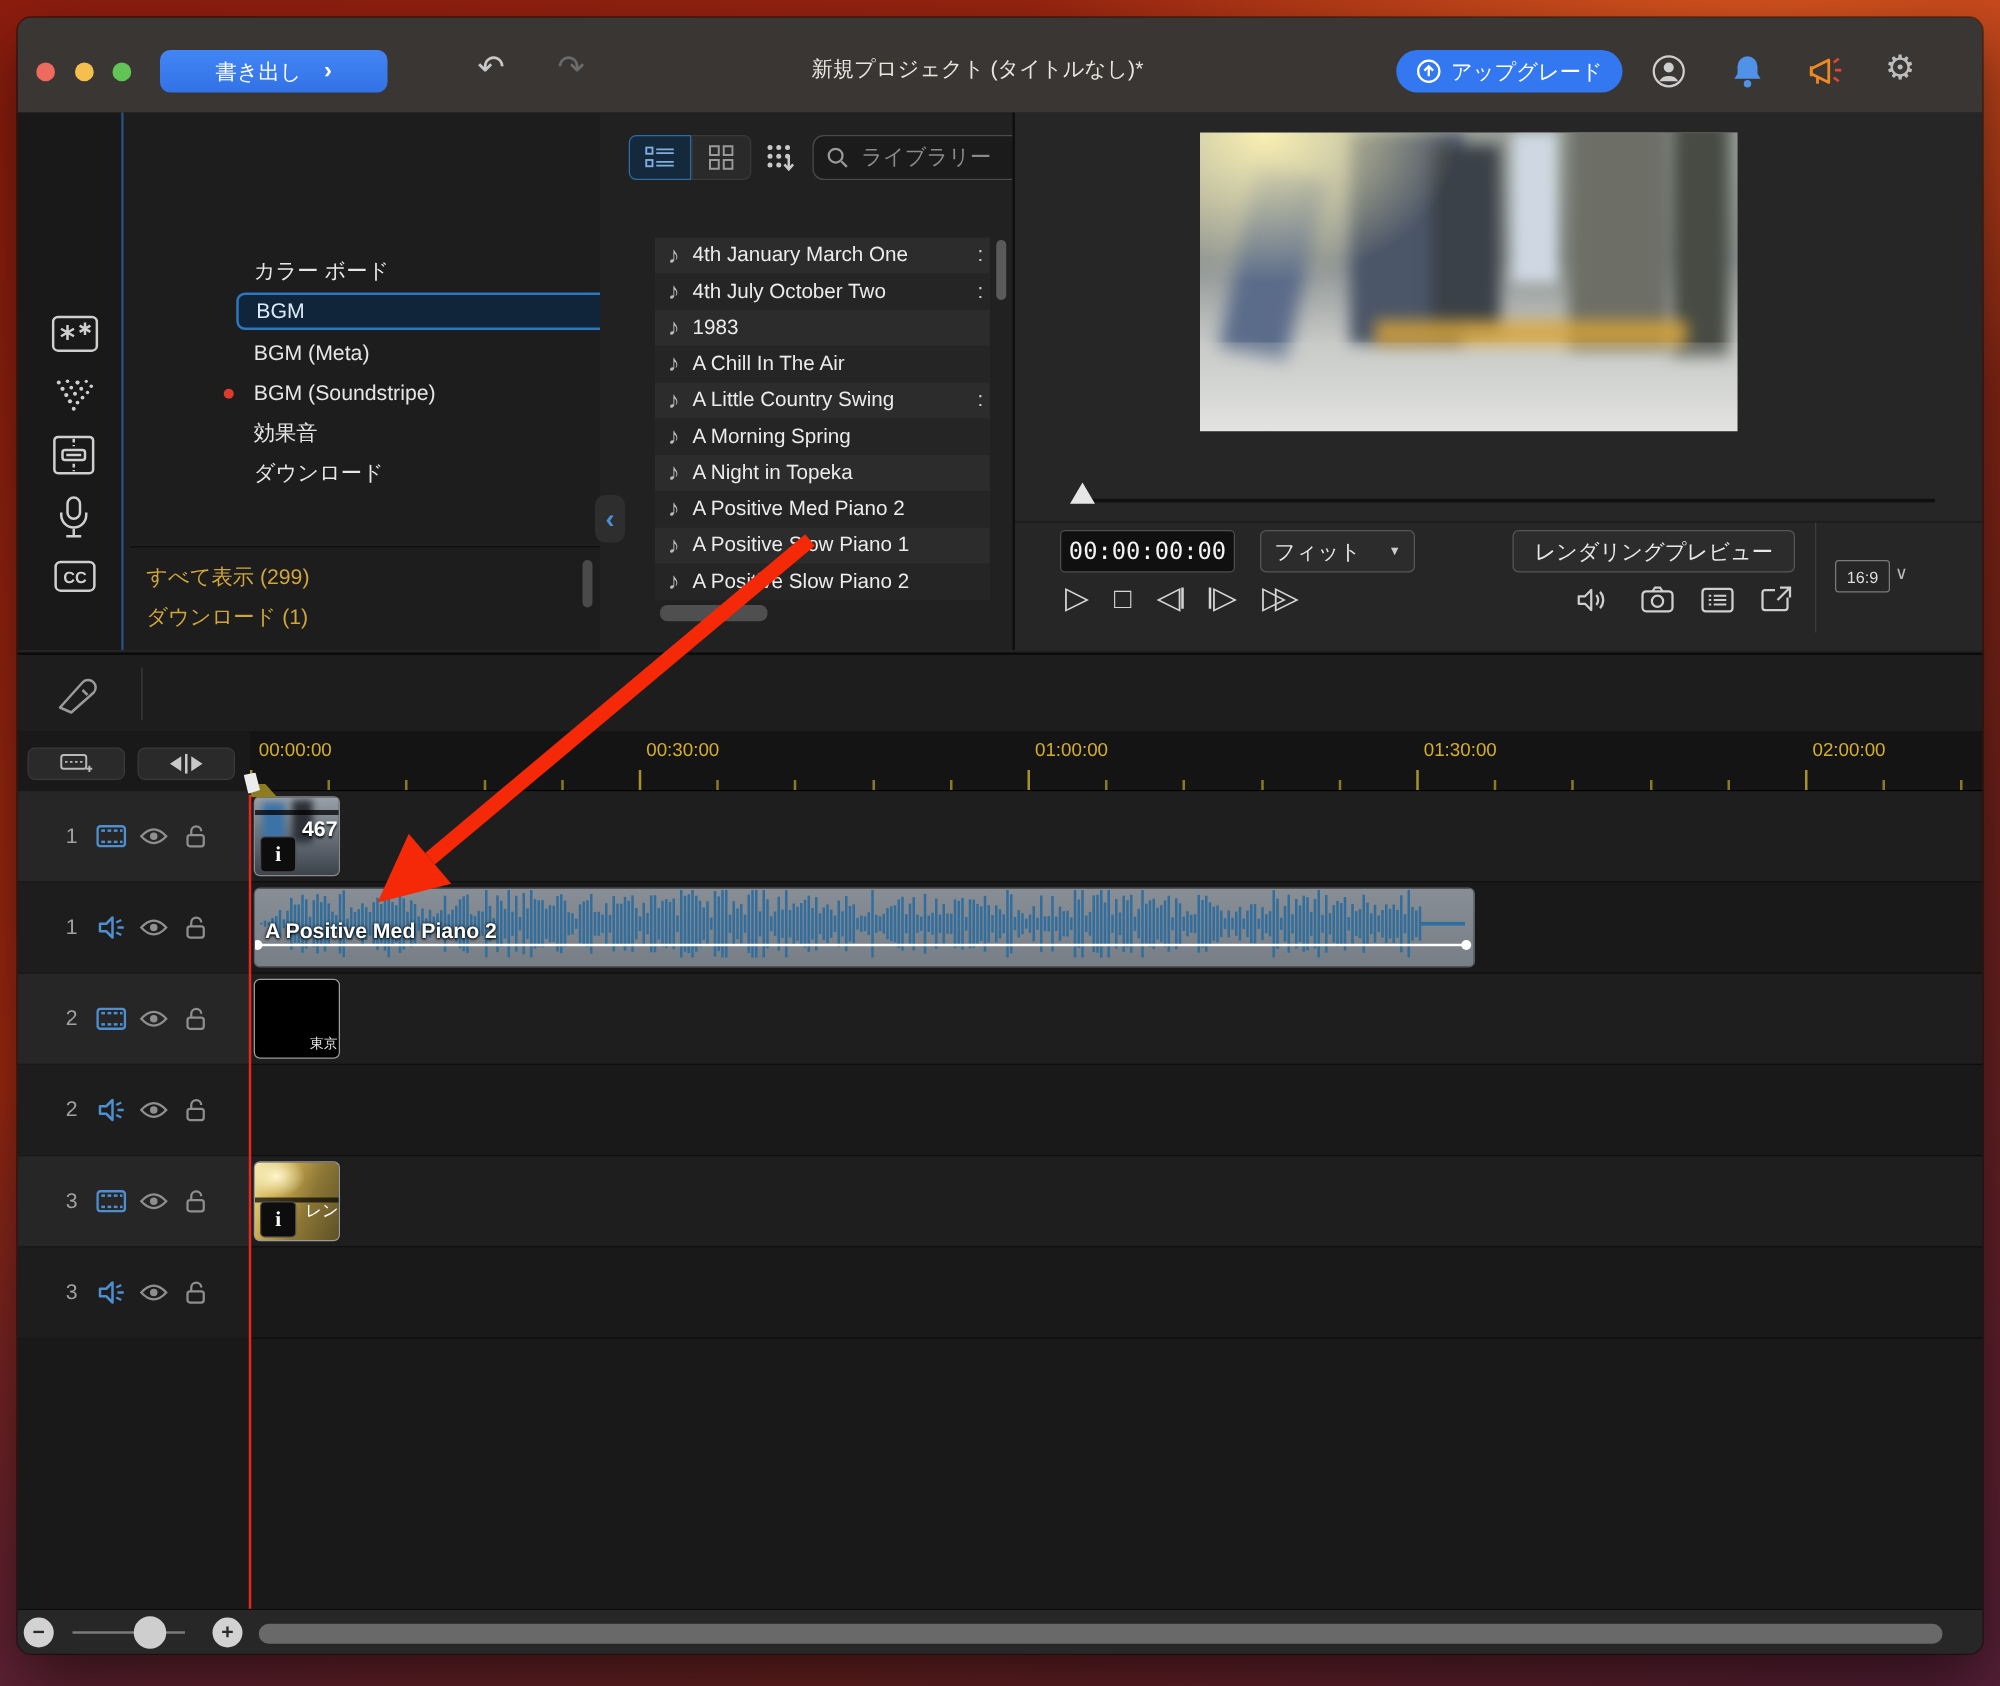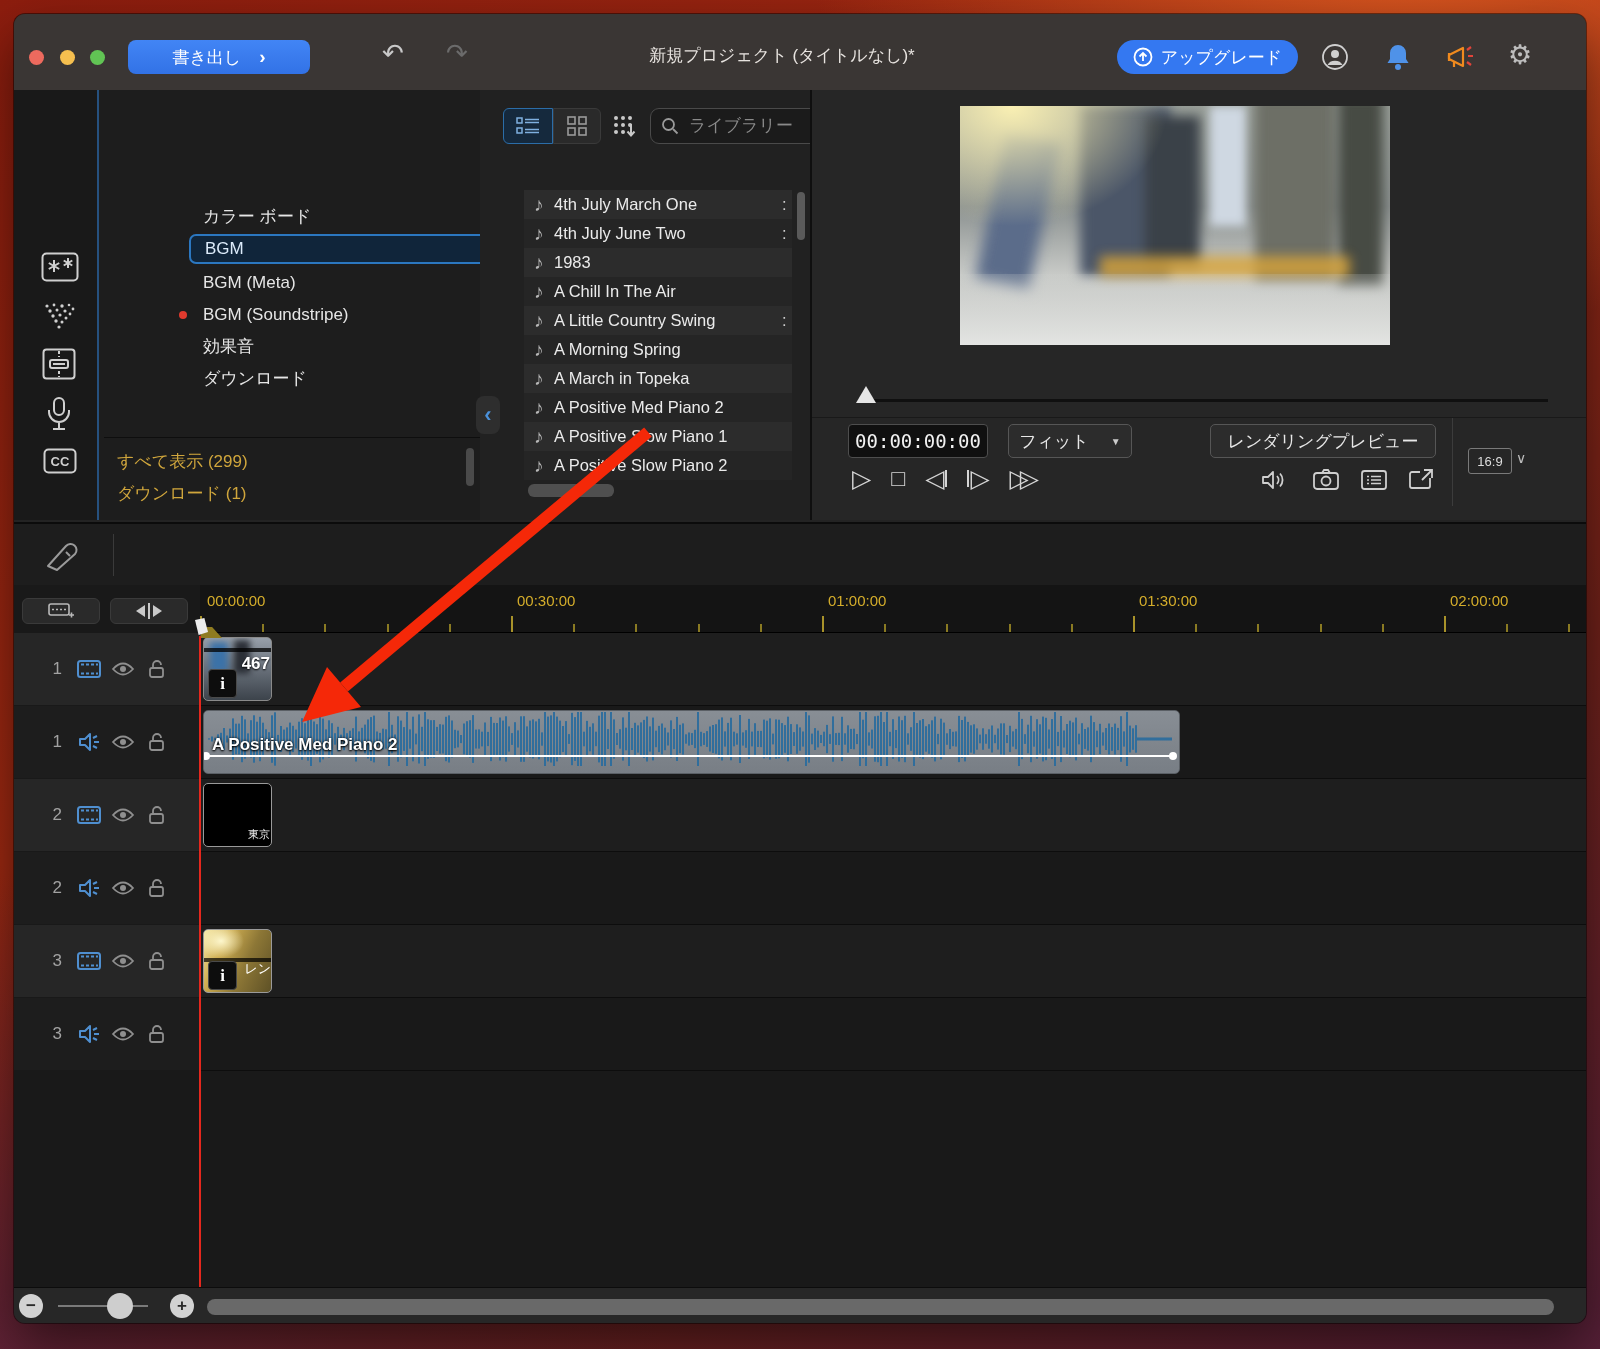--- a/index.html
+++ b/index.html
@@ -255,26 +255,26 @@
     <div class="search">
       <svg class="icon" width="18" height="18" viewBox="0 0 18 18">
         <circle cx="7.5" cy="7.5" r="5.5" fill="none" stroke="#9a9a9a" stroke-width="1.8"></circle>
         <path d="M12 12 L16.5 16.5" stroke="#9a9a9a" stroke-width="1.8"></path>
       </svg>
       <input placeholder="ライブラリー" style="">
     </div>
 
     <div class="lp-row" style="top:100px;background:#2c2c2c">
         <span class="note">♪</span>
-        <span>4th July March One</span>
+        <span>4th January March One</span>
         <span class="abs" style="left:258px;color:#cfcfcf">:</span>
       </div>
     <div class="lp-row" style="top:129px;background:#252525">
         <span class="note">♪</span>
-        <span>4th July June Two</span>
+        <span>4th July October Two</span>
         <span class="abs" style="left:258px;color:#cfcfcf">:</span>
       </div>
     <div class="lp-row" style="top:158px;background:#2c2c2c">
         <span class="note">♪</span>
         <span>1983</span>
       </div>
     <div class="lp-row" style="top:187px;background:#252525">
         <span class="note">♪</span>
         <span>A Chill In The Air</span>
       </div>
@@ -282,21 +282,21 @@
         <span class="note">♪</span>
         <span>A Little Country Swing</span>
         <span class="abs" style="left:258px;color:#cfcfcf">:</span>
       </div>
     <div class="lp-row" style="top:245px;background:#252525">
         <span class="note">♪</span>
         <span>A Morning Spring</span>
       </div>
     <div class="lp-row" style="top:274px;background:#2c2c2c">
         <span class="note">♪</span>
-        <span>A March in Topeka</span>
+        <span>A Night in Topeka</span>
       </div>
     <div class="lp-row" style="top:303px;background:#252525">
         <span class="note">♪</span>
         <span>A Positive Med Piano 2</span>
       </div>
     <div class="lp-row" style="top:332px;background:#2c2c2c">
         <span class="note">♪</span>
         <span>A Positive Slow Piano 1</span>
       </div>
     <div class="lp-row" style="top:361px;background:#252525">

